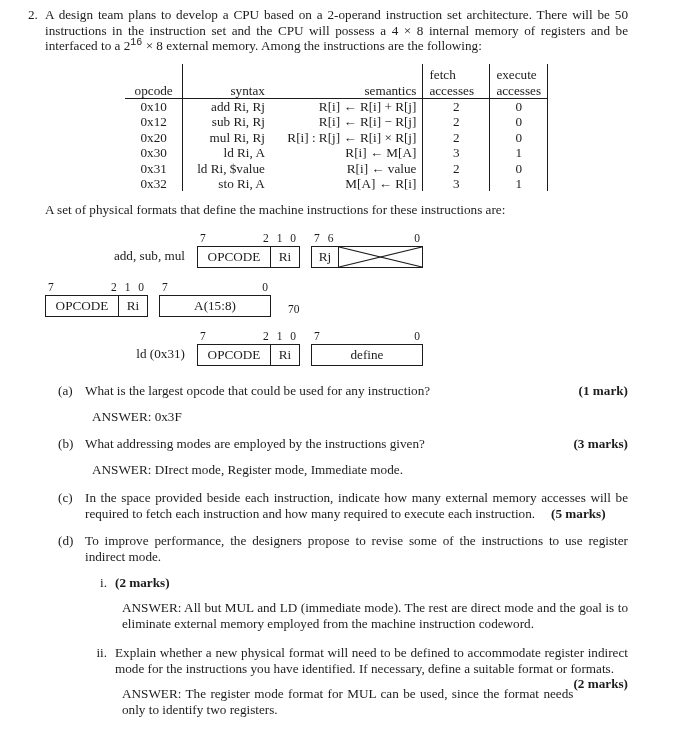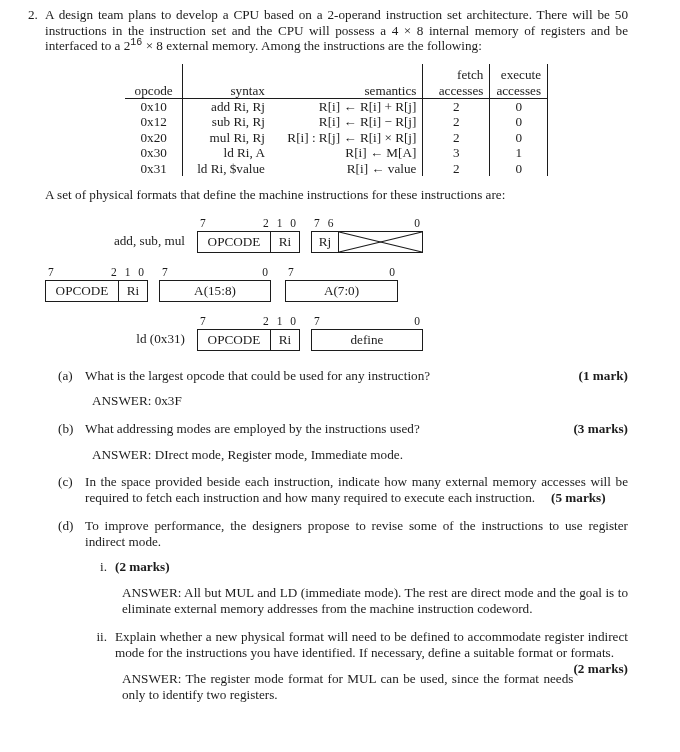--- a/index.html
+++ b/index.html
@@ -20,21 +20,21 @@
   table.itable{border-collapse:collapse;margin:10px auto 0;table-layout:fixed;}
   .itable col.c-op{width:58px;} .itable col.c-sy{width:88px;}
   .itable col.c-se{width:152px;} .itable col.c-fe{width:67px;} .itable col.c-ex{width:57px;}
   .itable th,.itable td{
     font-weight:normal;font-size:13.2px;line-height:15.4px;
     padding:0 6px;white-space:nowrap;overflow:visible;
   }
   .itable th{vertical-align:bottom;border-bottom:1.2px solid #1c1c1c;padding-top:3px;}
   .rr{border-right:1.2px solid #1c1c1c;}
   .ctr{text-align:center;} .lft{text-align:right;}
-  .hdr2{text-align:right;line-height:16px;}
+  .hdr2{text-align:left;line-height:16px;}
 
   
   .formats{margin-top:14px;}
   .fmt-row{display:flex;align-items:flex-end;margin-bottom:13px;}
   .fmt-label{width:140px;flex:none;text-align:right;padding-right:12px;line-height:24px;white-space:nowrap;}
   .bitbox{flex:none;}
   .bitbox + .bitbox{margin-left:11px;}
   .bitbox.gap14{margin-left:14px;}
   .ticks{display:flex;justify-content:space-between;font-size:11.5px;line-height:13px;padding:0 3px 1px 3px;}
   .tick-sp{letter-spacing:1px;word-spacing:3px;}
@@ -118,20 +118,27 @@
             <td class="rr ctr">3</td>
             <td class="rr ctr">1</td>
           </tr>
           <tr>
             <td class="rr ctr">0x31</td>
             <td class="lft">ld Ri, $value</td>
             <td class="rr lft">R[i] ← value</td>
             <td class="rr ctr">2</td>
             <td class="rr ctr">0</td>
           </tr>
+          <tr>
+            <td class="rr ctr">0x32</td>
+            <td class="lft">sto Ri, A</td>
+            <td class="rr lft">M[A] ← R[i]</td>
+            <td class="rr ctr">3</td>
+            <td class="rr ctr">1</td>
+          </tr>
         </tbody>
       </table>
 
       <p style="margin-top:11px;">A set of physical formats that define the machine instructions for these instructions are:</p>
 
       <div class="formats">
 
         <div class="fmt-row">
           <div class="fmt-label">add, sub, mul</div>
           <div class="bitbox">
@@ -179,23 +186,20 @@
               </div>
             <div class="cells">
                 <span class="cell w-a">A(15:8)</span>
               </div>
           </div>
           <div class="bitbox gap14">
             <div class="ticks">
                 <span>7</span>
                 <span>0</span>
               </div>
-            <div class="cells">
-                <span class="cell w-a2">A(7:0)</span>
-              </div>
           </div>
         </div>
 
         <div class="fmt-row">
           <div class="fmt-label">ld (0x31)</div>
           <div class="bitbox">
             <div class="ticks">
                 <span>7</span>
                 <span class="tick-sp">2 1 0</span>
               </div>
@@ -227,21 +231,21 @@
                 <span class="marks">(1 mark)</span>
               </p>
             <p class="answer">ANSWER: 0x3F</p>
           </div>
         </div>
 
         <div class="q">
           <span class="q-label">(b)</span>
           <div class="q-body">
             <p class="flexline">
-                <span>What addressing modes are employed by the instructions used?</span>
+                <span>What addressing modes are employed by the instructions given?</span>
                 <span class="marks">(3 marks)</span>
               </p>
             <p class="answer">ANSWER: DIrect mode, Register mode, Immediate mode.</p>
           </div>
         </div>
 
         <div class="q">
           <span class="q-label">(c)</span>
           <div class="q-body">
             <p><span>In the space provided beside each instruction, indicate how many external memory accesses will be required to fetch each instruction and how many required to execute each instruction.</span><span class="marks marks-inline">(5 marks)</span></p>
@@ -252,21 +256,21 @@
           <span class="q-label">(d)</span>
           <div class="q-body">
             <p>To improve performance, the designers propose to revise some of the instructions to use register indirect mode.</p>
 
             <div class="sub">
               <span class="sub-label">i.</span>
               <div class="sub-body">
                 <p class="flexline">
                     <span class="marks">(2 marks)</span>
                   </p>
-                <p class="answer">ANSWER: All but MUL and LD (immediate mode). The rest are direct mode and the goal is to eliminate external memory addresses from the machine instruction codeword.</p>
+                <p class="answer">ANSWER: All but MUL and LD (immediate mode). The rest are direct mode and the goal is to eliminate external memory employed from the machine instruction codeword.</p>
               </div>
             </div>
 
             <div class="sub">
               <span class="sub-label">ii.</span>
               <div class="sub-body">
                 <p><span>Explain whether a new physical format will need to be defined to accommodate register indirect mode for the instructions you have identified. If necessary, define a suitable format or formats.</span><span class="marks marks-float">(2 marks)</span></p>
                 <p class="answer">ANSWER: The register mode format for MUL can be used, since the format needs only to identify two registers.</p>
               </div>
             </div>

